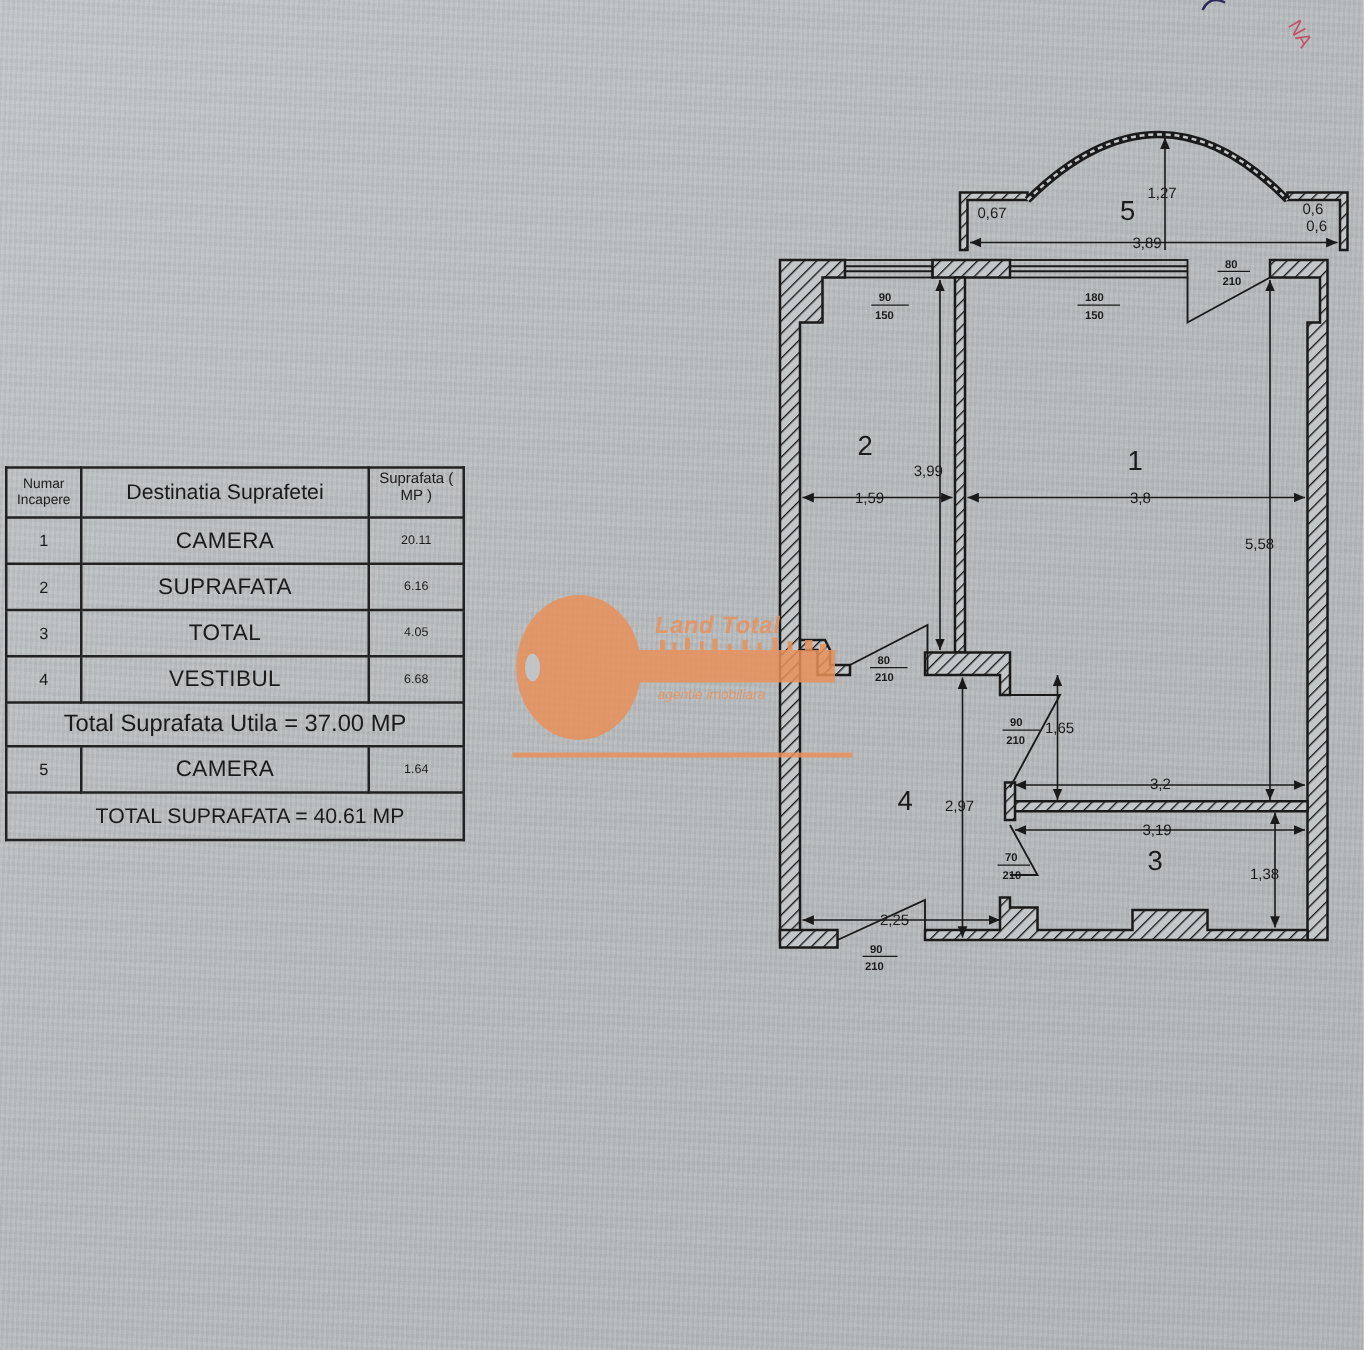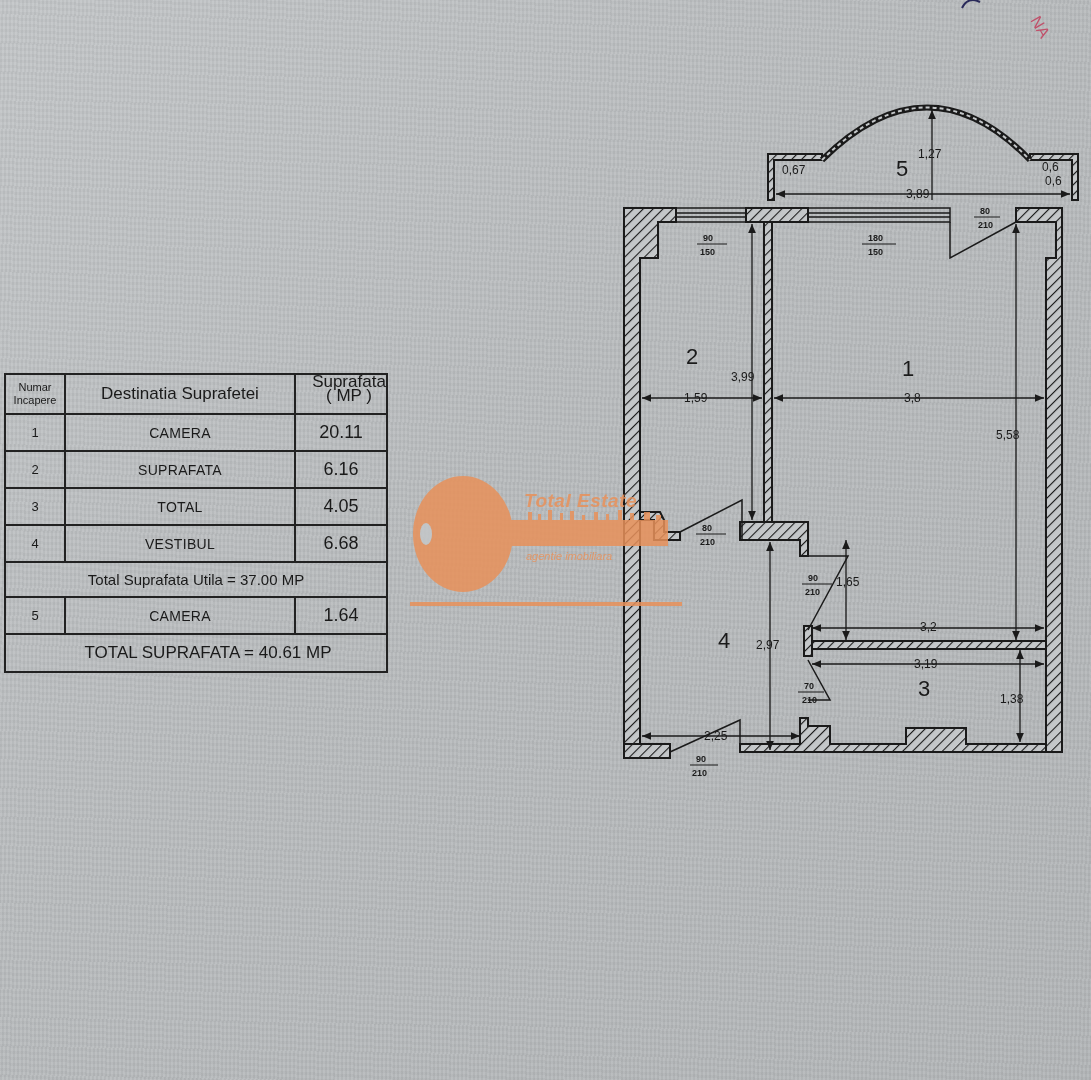--- a/index.html
+++ b/index.html
@@ -23,26 +23,26 @@
   .area-table td, .area-table th {
     border:2px solid #222; padding:0; text-align:center; vertical-align:middle;
     font-weight:normal; color:#1a1a1a;
   }
   .area-table .c-num { width:58px; }
   .area-table .c-dest { width:228px; }
   .area-table .c-area { width:74px; }
   .area-table th { height:38px; }
   .area-table th.c-num { font-size:11px; line-height:13px;margin-top:32px; }
   .area-table th.c-dest { font-size:17px;margin-top:28px; }
-  .area-table th.c-area { font-size:17px; line-height:14px; vertical-align:top;padding-left:16px; }
+  .area-table th.c-area { font-size:12px; line-height:14px; vertical-align:top; }
   .area-table td { height:35px; }
   .area-table td.c-num { font-size:13px; }
-  .area-table td.c-dest { font-size:14px; letter-spacing:0.3px; }
-  .area-table td.c-area { font-size:18px; }
-  .area-table td.total { font-size:15px; height:33px;margin-top:37px; }
+  .area-table td.c-dest { font-size:18px; letter-spacing:0.3px; }
+  .area-table td.c-area { font-size:10px; }
+  .area-table td.total { font-size:19px; height:33px;margin-top:37px; }
   .area-table td.grand { font-size:17px; height:36px;padding-left:24px; }
   
   .logo { position:absolute; left:408px; top:472px; width:280px; height:140px; opacity:0.85; }
   .logo-name {
     position:absolute; left:116px; top:18px; font-size:19px; font-weight:bold; font-style:italic;
     color:#e8915a; letter-spacing:0.5px;
   }
   .logo-tag {
     position:absolute; left:118px; top:78px; font-size:11px; font-style:italic; color:#e8915a;
   }
@@ -251,15 +251,15 @@
         <rect x="174" y="43" width="3" height="7"></rect>
       <rect x="186" y="40" width="4" height="10"></rect>
         <rect x="198" y="42" width="3" height="8"></rect>
       <rect x="210" y="38" width="4" height="12"></rect>
         <rect x="222" y="41" width="4" height="9"></rect>
       <rect x="236" y="40" width="6" height="10"></rect>
         <rect x="248" y="43" width="5" height="7"></rect>
     </g>
     <rect x="2" y="130" width="272" height="4" fill="#e8915a"></rect>
   </svg>
-  <span class="logo-name">Total Estate</span>
+  <span class="logo-name">Land Total</span>
   <span class="logo-tag">agentie imobiliara</span>
 </div>
 
 </body></html>

